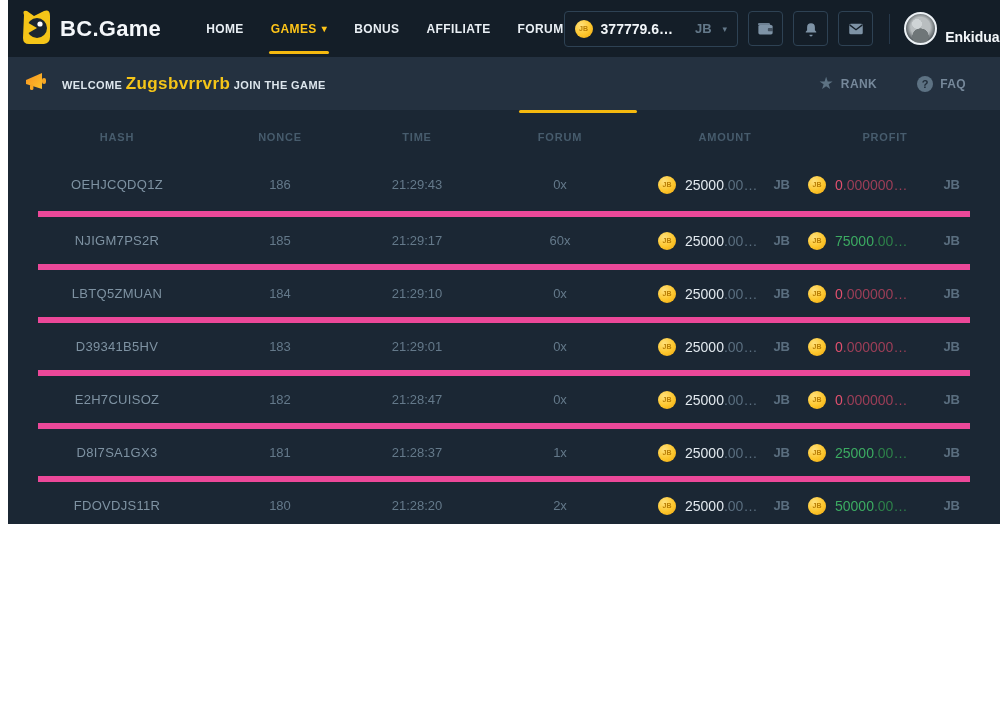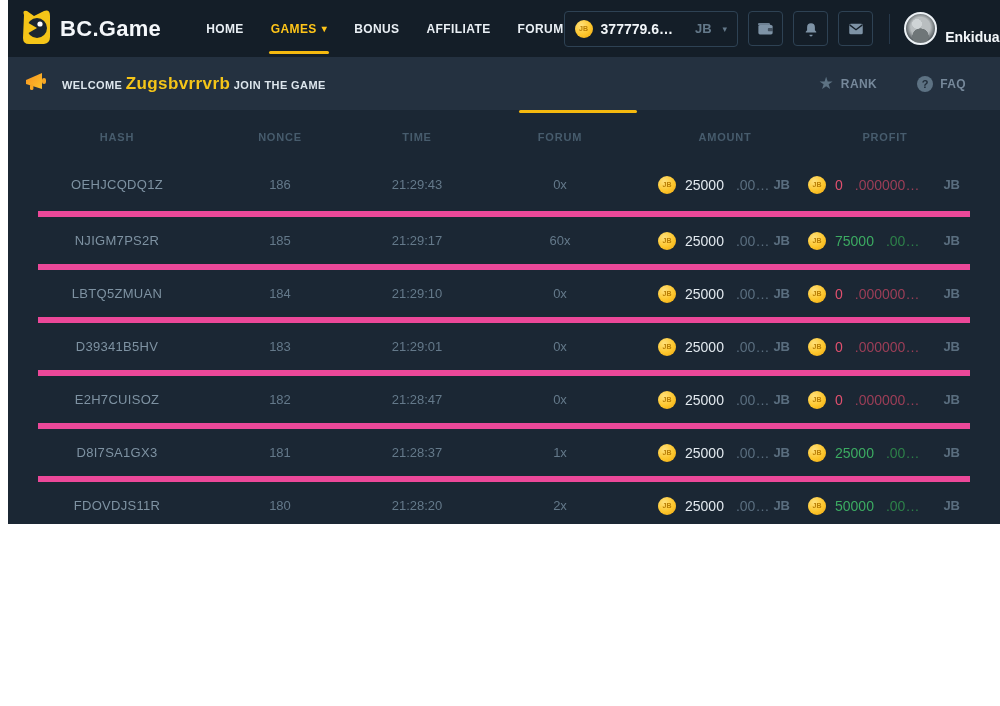--- a/index.html
+++ b/index.html
@@ -97,21 +97,21 @@
   .td.hash { color:#7e92a2; letter-spacing:.3px; }
   .money { display:flex; align-items:center; padding:0 10px 0 8px; }
   .coin {
     width:18px; height:18px; border-radius:50%; flex:none;
     background:radial-gradient(circle at 35% 30%, #ffe07a, #fdc62c 55%, #eda50f);
     color:#b97e05; font-size:7px; font-weight:bold;
     display:flex; align-items:center; justify-content:center;
   }
   .money .val { margin-left:9px; font-size:14px; white-space:nowrap; }
   .money .val b { font-weight:normal; }
-  .money .val i { font-style:normal;padding-left:12px; }
+  .money .val i { font-style:normal; }
   .money .unit { margin-left:auto; color:#5a6e7f; font-size:13px; font-weight:bold; }
   .money.neutral b { color:#e2e9ef; } .money.neutral i { color:#5a6e7f; }
   .money.loss b { color:#e0506e; } .money.loss i { color:#9c3e57; }
   .money.win  b { color:#3cab62; } .money.win  i { color:#2d8049; }
 </style>
 </head>
 <body>
 
 <div class="app">
 

